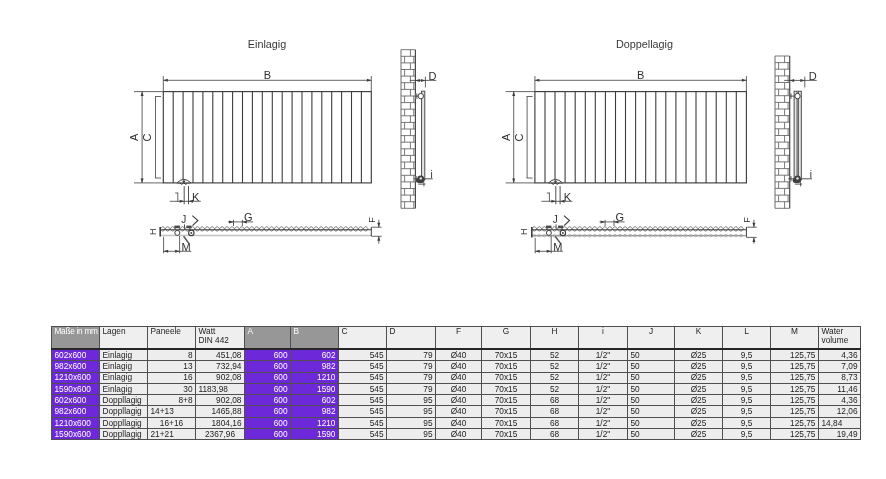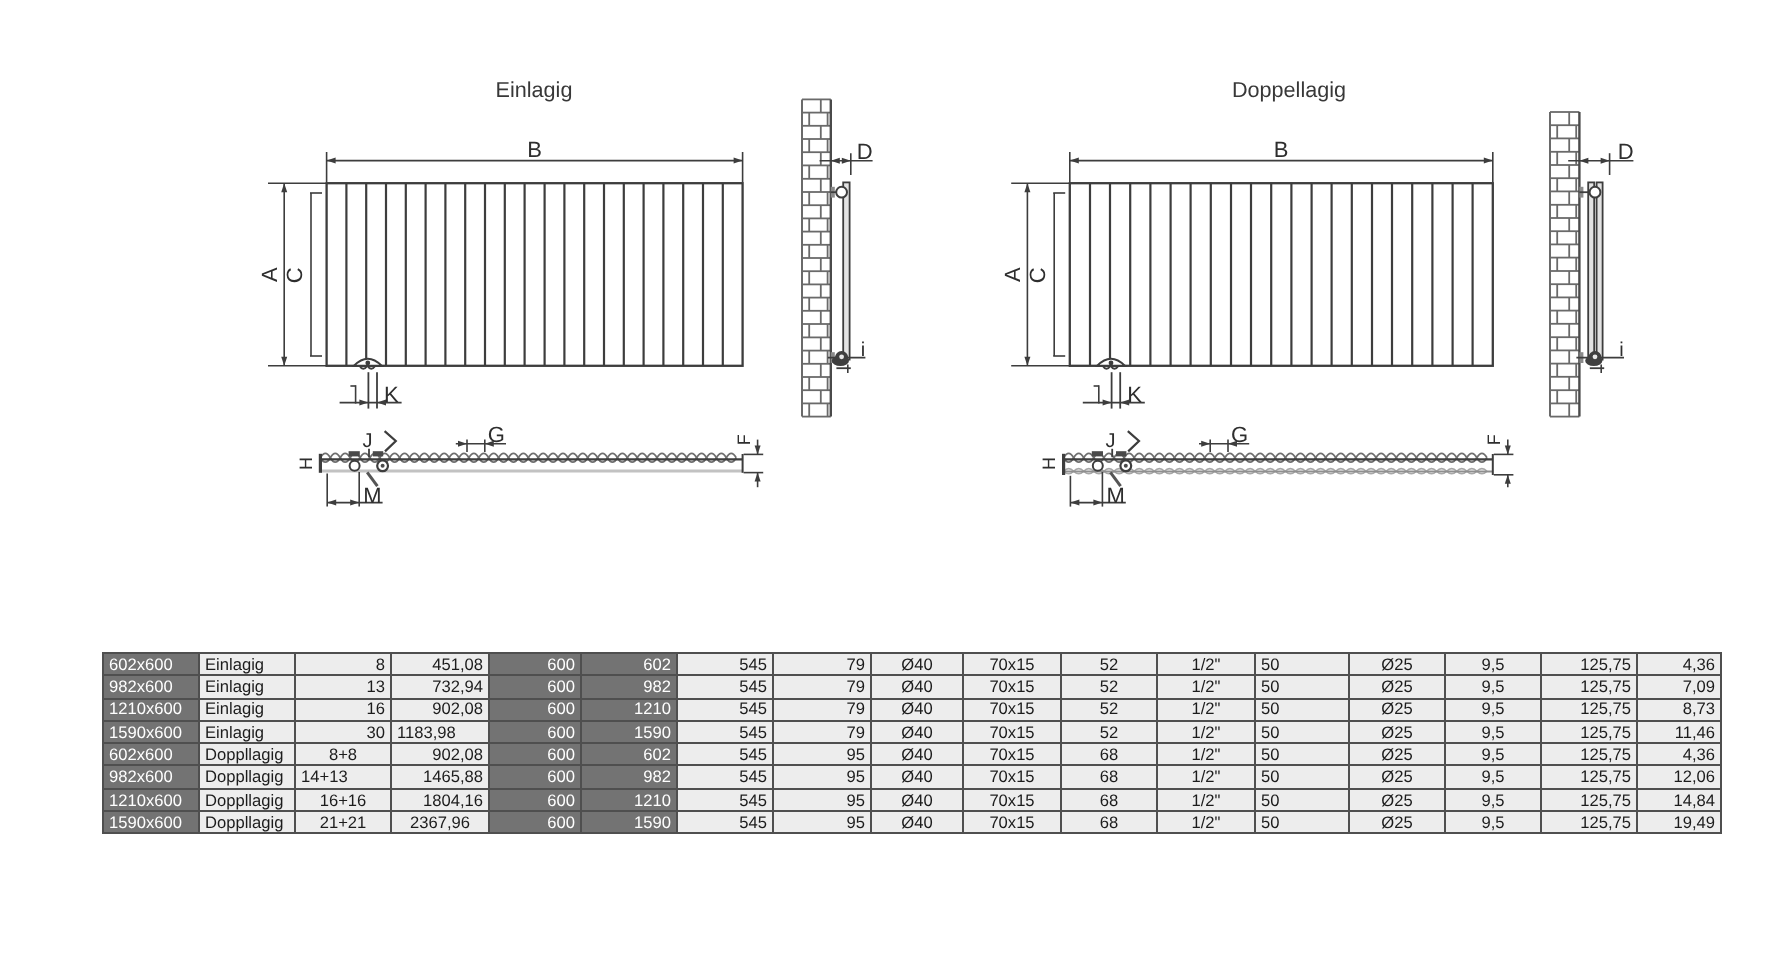--- a/index.html
+++ b/index.html
@@ -2,21 +2,21 @@
 <html><head><meta charset="utf-8">
 <style>
 html,body{margin:0;padding:0;background:#fff;width:886px;height:479px;overflow:hidden}
 body{font-family:"Liberation Sans",sans-serif;position:relative}
 #d{position:absolute;left:0;top:0}
 table{position:absolute;left:51px;top:326px;width:809px;border-collapse:collapse;table-layout:fixed;
  font-size:8.3px;color:#1c1c1c;line-height:1.06}
 td{border:1px solid #4f4f4f;padding:0 2.5px;overflow:hidden;white-space:nowrap;height:10.3px}
 tr.h td{height:21px;background:#efefef}
 tbody td{background:#ededed}
-td.g{background:#737373;color:#fff}
+td.g{background:#6d28d9;color:#fff}
 tr.h td.g{background:#979797}
 tr.h{border-bottom:2px solid #262626}
 </style></head>
 <body>
 <svg id="d" width="886" height="320" viewBox="0 0 886 320" font-family="Liberation Sans, sans-serif">
 <text x="267.0" y="48.3" font-size="10.8" text-anchor="middle" fill="#383838" font-weight="normal">Einlagig</text>
 <text x="644.5" y="48.3" font-size="10.8" text-anchor="middle" fill="#383838" font-weight="normal">Doppellagig</text>
 <rect x="163.3" y="91.6" width="208.0" height="91.3" fill="white" stroke="#3d3d3d" stroke-width="1.15"></rect>
 <line x1="173.2" y1="91.6" x2="173.2" y2="182.9" stroke="#3d3d3d" stroke-width="1.1" stroke-linecap="butt"></line>
 <line x1="183.1" y1="91.6" x2="183.1" y2="182.9" stroke="#3d3d3d" stroke-width="1.1" stroke-linecap="butt"></line>
@@ -360,20 +360,39 @@
       <col style="width:49px">
       <col style="width:48px">
       <col style="width:49px">
       <col style="width:47px">
       <col style="width:48px">
       <col style="width:48px">
       <col style="width:48px">
       <col style="width:42px">
     </colgroup>
 <tbody>
+      <tr class="h">
+        <td class="g" style="letter-spacing:-0.3px;text-align:left;vertical-align:top">Maße in mm</td>
+        <td style="text-align:left;vertical-align:top">Lagen</td>
+        <td style="text-align:left;vertical-align:top">Paneele</td>
+        <td style="text-align:left;vertical-align:top">Watt<br>DIN 442</td>
+        <td class="g" style="text-align:left;vertical-align:top">A</td>
+        <td class="g" style="text-align:left;vertical-align:top">B</td>
+        <td style="text-align:left;vertical-align:top">C</td>
+        <td style="text-align:left;vertical-align:top">D</td>
+        <td style="text-align:center;vertical-align:top">F</td>
+        <td style="text-align:center;vertical-align:top">G</td>
+        <td style="text-align:center;vertical-align:top">H</td>
+        <td style="text-align:center;vertical-align:top">i</td>
+        <td style="text-align:center;vertical-align:top">J</td>
+        <td style="text-align:center;vertical-align:top">K</td>
+        <td style="text-align:center;vertical-align:top">L</td>
+        <td style="text-align:center;vertical-align:top">M</td>
+        <td style="text-align:left;vertical-align:top">Water<br>volume</td>
+      </tr>
 <tr>
         <td class="g" style="text-align:left">602x600</td>
         <td style="text-align:left">Einlagig</td>
         <td style="text-align:right">8</td>
         <td style="text-align:right">451,08</td>
         <td class="g" style="text-align:right">600</td>
         <td class="g" style="text-align:right">602</td>
         <td style="text-align:right">545</td>
         <td style="text-align:right">79</td>
         <td style="text-align:center">Ø40</td>
@@ -439,21 +458,21 @@
         <td style="text-align:center">1/2"</td>
         <td style="text-align:left">50</td>
         <td style="text-align:center">Ø25</td>
         <td style="text-align:center">9,5</td>
         <td style="text-align:right">125,75</td>
         <td style="text-align:right">11,46</td>
       </tr>
       <tr>
         <td class="g" style="text-align:left">602x600</td>
         <td style="text-align:left">Doppllagig</td>
-        <td style="text-align:center">8+8</td>
+        <td style="text-align:right">8+8</td>
         <td style="text-align:right">902,08</td>
         <td class="g" style="text-align:right">600</td>
         <td class="g" style="text-align:right">602</td>
         <td style="text-align:right">545</td>
         <td style="text-align:right">95</td>
         <td style="text-align:center">Ø40</td>
         <td style="text-align:center">70x15</td>
         <td style="text-align:center">68</td>
         <td style="text-align:center">1/2"</td>
         <td style="text-align:left">50</td>
@@ -491,26 +510,26 @@
         <td style="text-align:right">545</td>
         <td style="text-align:right">95</td>
         <td style="text-align:center">Ø40</td>
         <td style="text-align:center">70x15</td>
         <td style="text-align:center">68</td>
         <td style="text-align:center">1/2"</td>
         <td style="text-align:left">50</td>
         <td style="text-align:center">Ø25</td>
         <td style="text-align:center">9,5</td>
         <td style="text-align:right">125,75</td>
-        <td style="text-align:right">14,84</td>
+        <td style="">14,84</td>
       </tr>
       <tr>
         <td class="g" style="text-align:left">1590x600</td>
         <td style="text-align:left">Doppllagig</td>
-        <td style="text-align:center">21+21</td>
+        <td style="text-align:left">21+21</td>
         <td style="text-align:center">2367,96</td>
         <td class="g" style="text-align:right">600</td>
         <td class="g" style="text-align:right">1590</td>
         <td style="text-align:right">545</td>
         <td style="text-align:right">95</td>
         <td style="text-align:center">Ø40</td>
         <td style="text-align:center">70x15</td>
         <td style="text-align:center">68</td>
         <td style="text-align:center">1/2"</td>
         <td style="text-align:left">50</td>

